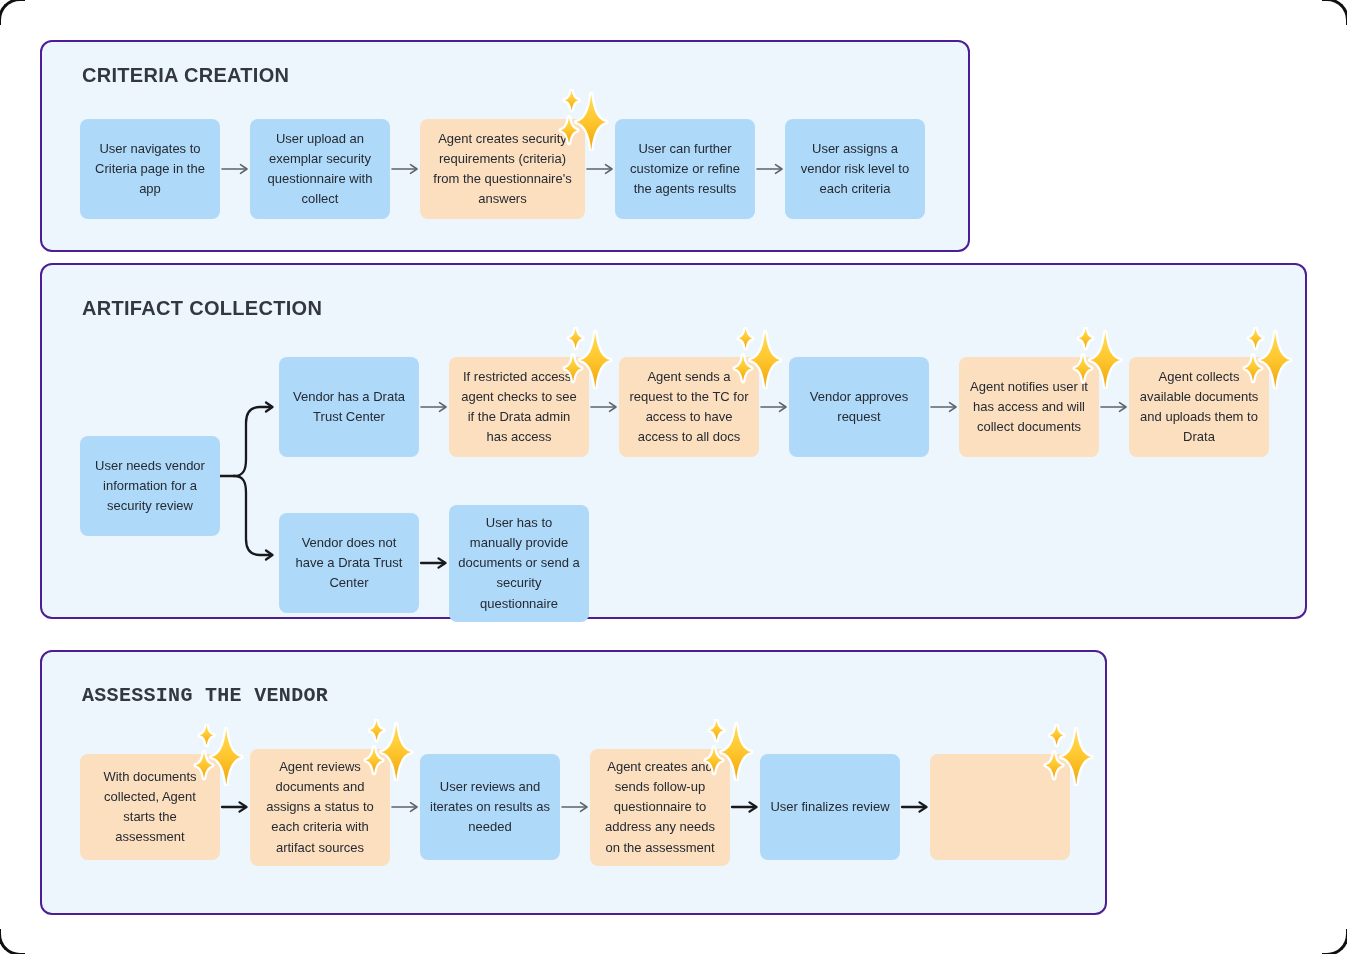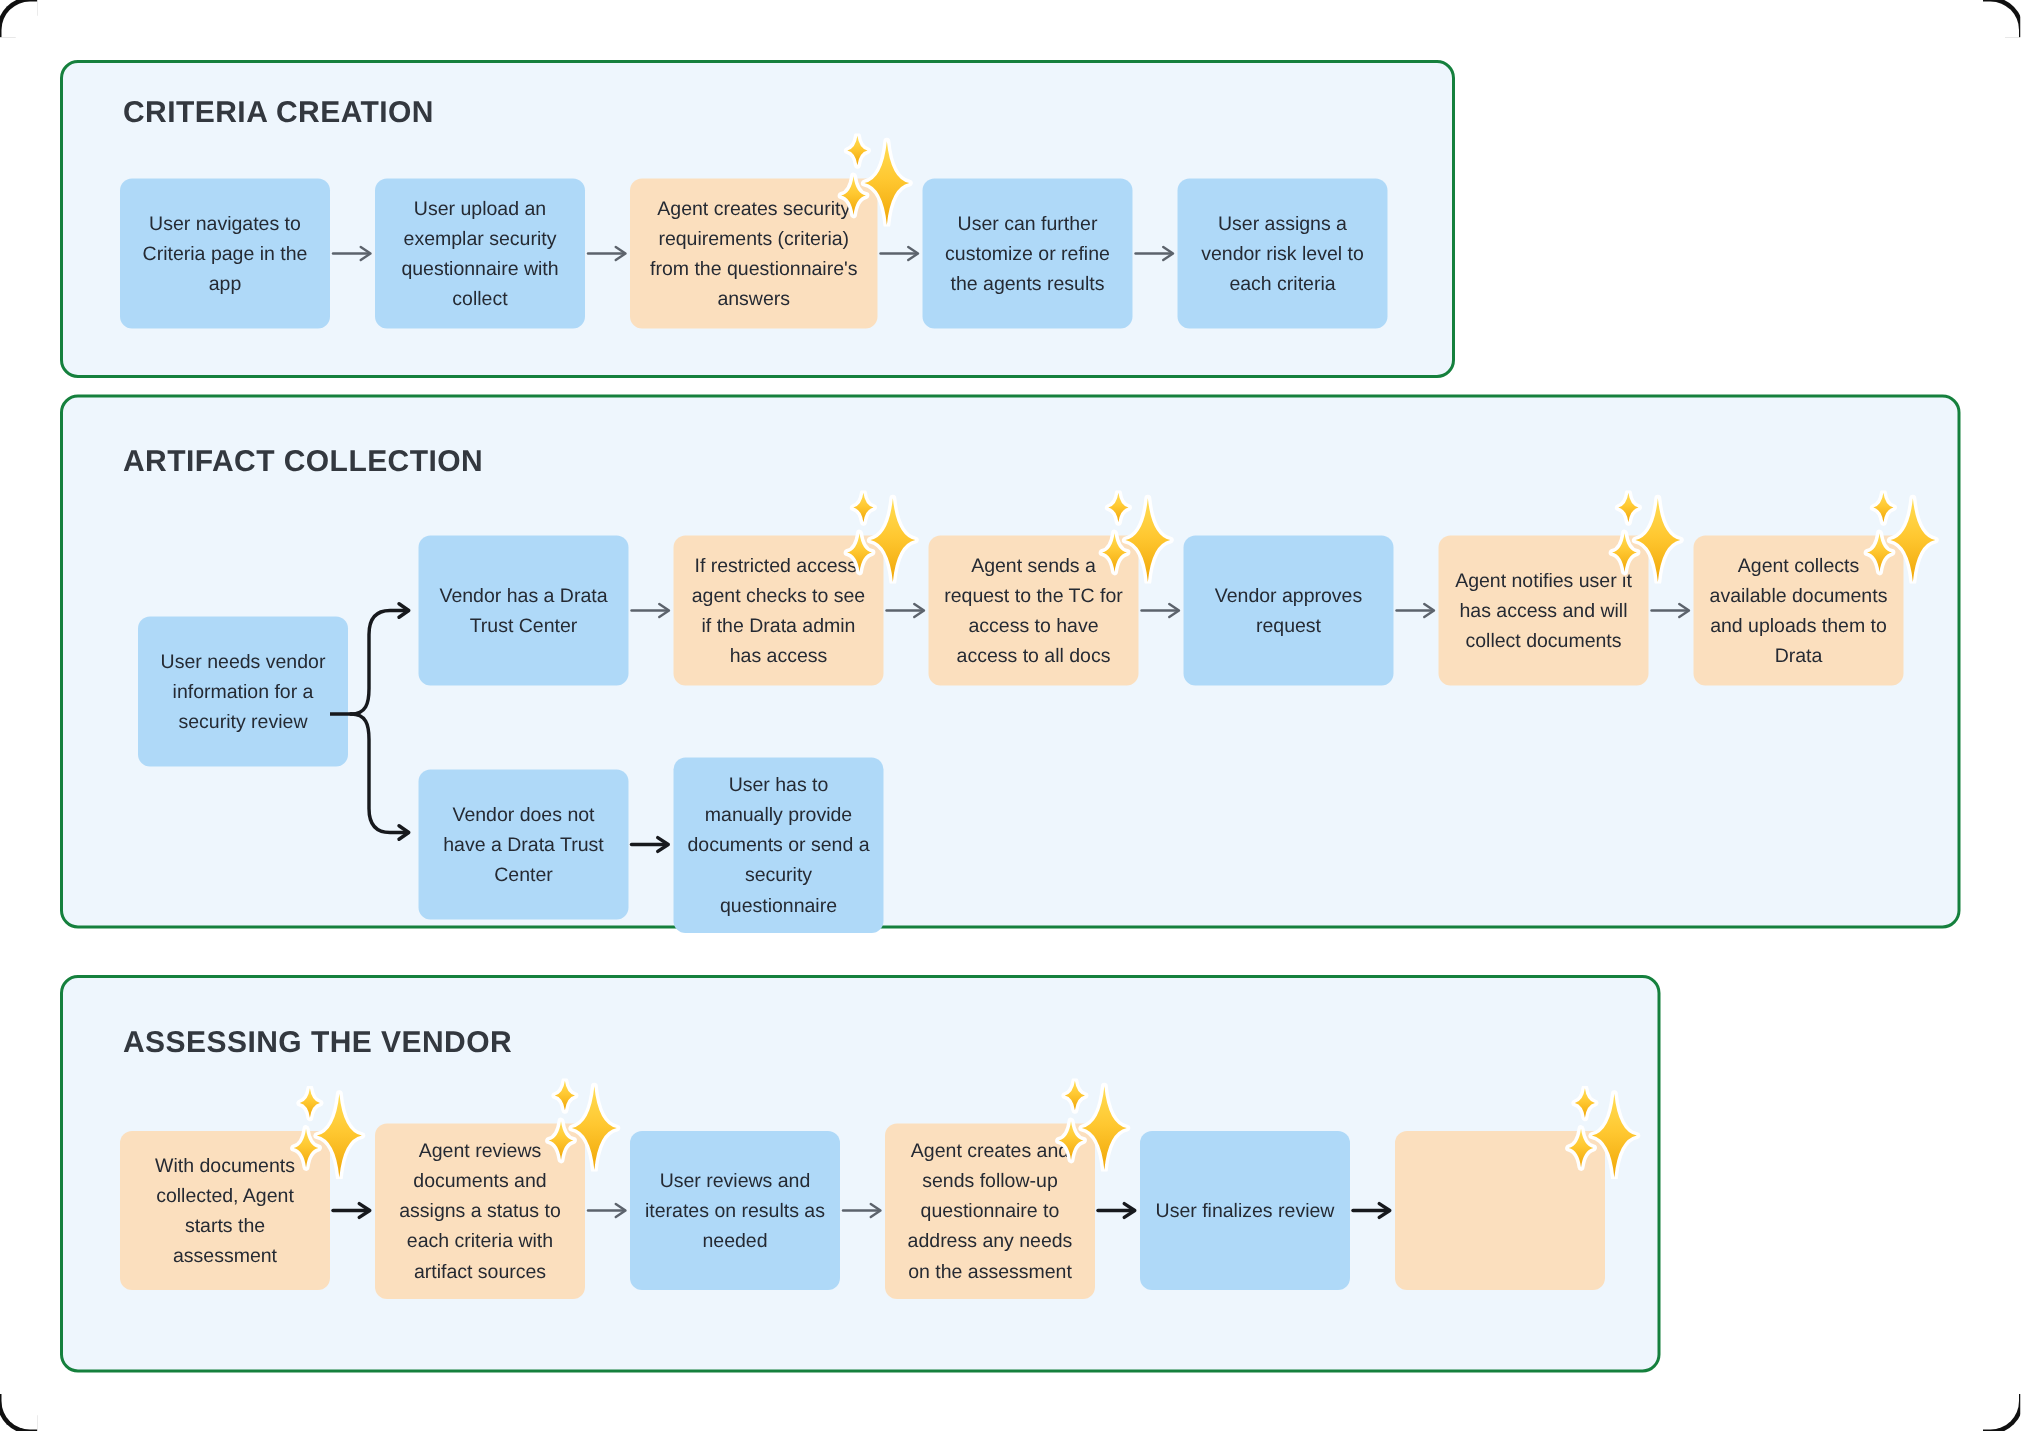--- a/index.html
+++ b/index.html
@@ -6,21 +6,21 @@
   body{font-family:"Liberation Sans","DejaVu Sans",sans-serif;}
   .canvas{position:relative;width:1347px;height:954px;background:#fff;overflow:hidden;}
 
   
   .corner{position:absolute;width:24px;height:24px;pointer-events:none;}
   .corner.tl{left:-2px;top:-2px;border-top:3px solid #101010;border-left:3px solid #101010;border-top-left-radius:22px;}
   .corner.tr{right:-2px;top:-2px;border-top:3px solid #101010;border-right:3px solid #101010;border-top-right-radius:22px;}
   .corner.bl{left:-2px;bottom:-2px;border-bottom:3px solid #101010;border-left:3px solid #101010;border-bottom-left-radius:22px;}
   .corner.br{right:-2px;bottom:-2px;border-bottom:3px solid #101010;border-right:3px solid #101010;border-bottom-right-radius:22px;}
 
-  .panel{position:absolute;background:#EEF6FD;border:2px solid #15803d;border-radius:12px;box-sizing:border-box;}
+  .panel{position:absolute;background:#EEF6FD;border:2px solid #4c1d95;border-radius:12px;box-sizing:border-box;}
   .panel h2{position:absolute;margin:0;font-size:20px;font-weight:700;color:#33383F;letter-spacing:.3px;}
 
   .row{position:absolute;display:flex;align-items:center;}
 
   .node{position:relative;box-sizing:border-box;width:140px;min-height:100px;border-radius:8px;
         display:flex;align-items:center;justify-content:center;text-align:center;
         padding:8px 9px;font-size:13px;line-height:1.55;color:#252A33;flex:0 0 auto;}
   .node.user{background:#AFD9F8;}
   .node.agent{background:#FBDFBE;}
   .node.wide{width:165px;}
@@ -96,21 +96,21 @@
         </svg>
       <div class="node user">
           <span>User assigns a vendor risk level to each criteria</span>
         </div>
     </div>
   </section>
 
   <section class="panel" style="left:40px;top:263px;width:1267px;height:356px;">
     <h2 style="left:40px;top:32px;">ARTIFACT COLLECTION</h2>
 
-    <div class="row" style="left:38px;top:146px;margin-left:12px;">
+    <div class="row" style="left:38px;top:171px;">
       <div class="node user">
           <span>User needs vendor information for a security review</span>
         </div>
     </div>
 
     <svg class="bracket" style="left:178px;top:132px;" width="59" height="168" viewBox="0 0 59 168">
       <g stroke="#17191D" stroke-width="2.3" fill="none" stroke-linecap="round" stroke-linejoin="round">
         <path d="M0,79 H14"></path>
         <path d="M14,79 C24,79 26,72 26,62 L26,26 C26,16 30,10 40,10 L51,10"></path>
         <path d="M46,5.5 L52.5,10 L46,14.5"></path>
@@ -174,21 +174,21 @@
       <svg class="arrow" width="30" height="14" viewBox="0 0 30 14">
           <use href="#arr-dark"></use>
         </svg>
       <div class="node user">
           <span>User has to manually provide documents or send a security questionnaire</span>
         </div>
     </div>
   </section>
 
   <section class="panel s3" style="left:40px;top:650px;width:1067px;height:265px;">
-    <h2 style="left:40px;top:32px;">ASSESSING THE VENDOR</h2>
+    <h2 style="left:40px;top:32px;font-family:Liberation Mono, monospace;">ASSESSING THE VENDOR</h2>
     <div class="row" style="left:38px;top:97px;justify-content:flex-end;">
       <div class="node agent">
         <span>With documents collected, Agent starts the assessment</span>
         <svg class="sparkle" viewBox="0 0 52 60">
             <use href="#sparkle-g"></use>
           </svg>
       </div>
       <svg class="arrow" width="30" height="14" viewBox="0 0 30 14">
           <use href="#arr-dark"></use>
         </svg>

